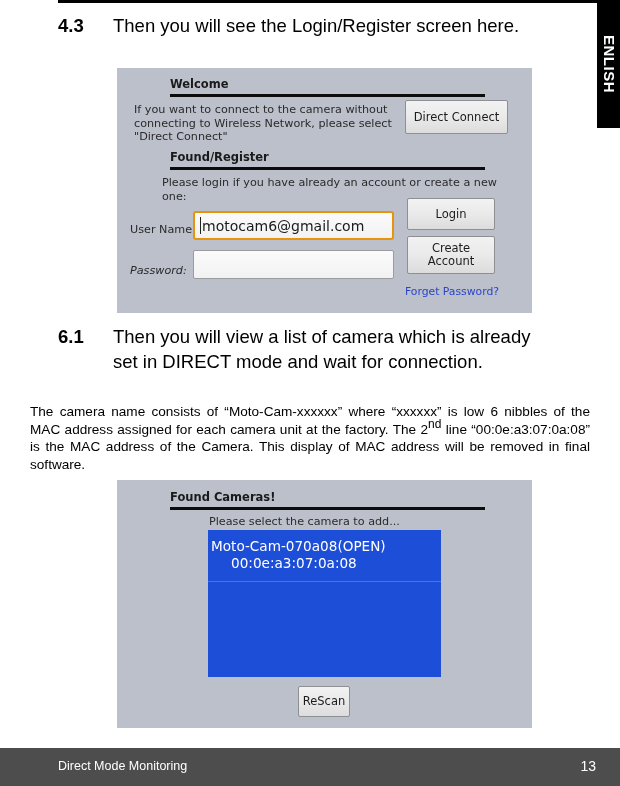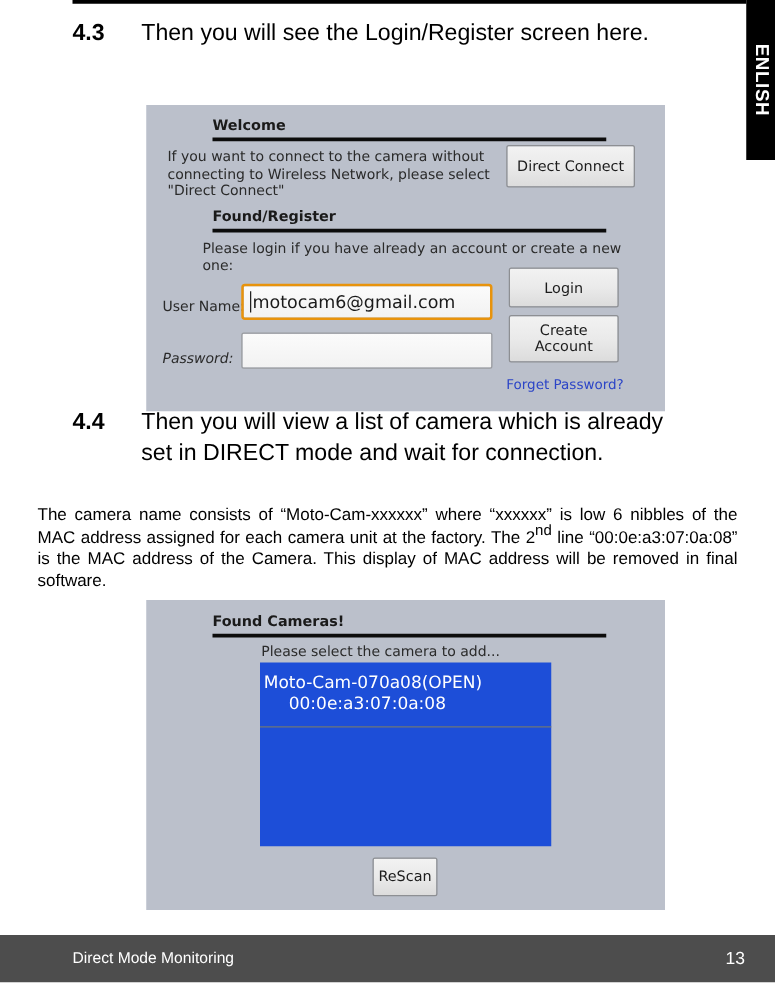--- a/index.html
+++ b/index.html
@@ -91,21 +91,21 @@
     line-height: 0;
     margin-top: 47px;
   }
 
   
   .panel {
     position: absolute;
     background: #bbc0cb;
     font-family: "DejaVu Sans", sans-serif;
   }
-  #login-panel { left: 117px; top: 68px; width: 415px; height: 245px; margin-top: 16px; }
+  #login-panel { left: 117px; top: 68px; width: 415px; height: 245px; }
   #cams-panel  { left: 117px; top: 480px; width: 415px; height: 248px; }
 
   .sect-head {
     position: absolute;
     font-size: 11.5px;
     font-weight: bold;
     color: #1a1a1a;
     font-family: "DejaVu Sans", sans-serif;
   }
   .sect-rule {
@@ -269,21 +269,21 @@
     <span></span>
   </div>
 
   <div class="btn" style="left:290px; top:130px; width:88px; height:32px;">Login</div>
   <div class="btn" style="left:290px; top:168px; width:88px; height:38px;">Create Account</div>
 
   <div class="link" style="left:288px; top:217px;">Forget Password?</div>
 </div>
 
 <div class="step" id="step-44">
-  <div class="num">4.4</div>
+  <div class="num">6.1</div>
   <div class="txt">Then you will view a list of camera which is already set in DIRECT mode and wait for connection.</div>
 </div>
 
 <div class="body-para"><span>The camera name consists of “Moto-Cam-xxxxxx” where “xxxxxx” is low 6 nibbles of the MAC address assigned for each camera unit at the factory. The 2</span><sup>nd</sup><span> line “00:0e:a3:07:0a:08” is the MAC address of the Camera.  This display of MAC address will be removed in final software.</span></div>
 
 <div class="panel" id="cams-panel">
 
   <div class="sect-head" style="left:53px; top:10px;">Found Cameras!</div>
   <div class="sect-rule" style="left:53px; top:27px; width:315px;"></div>
 

